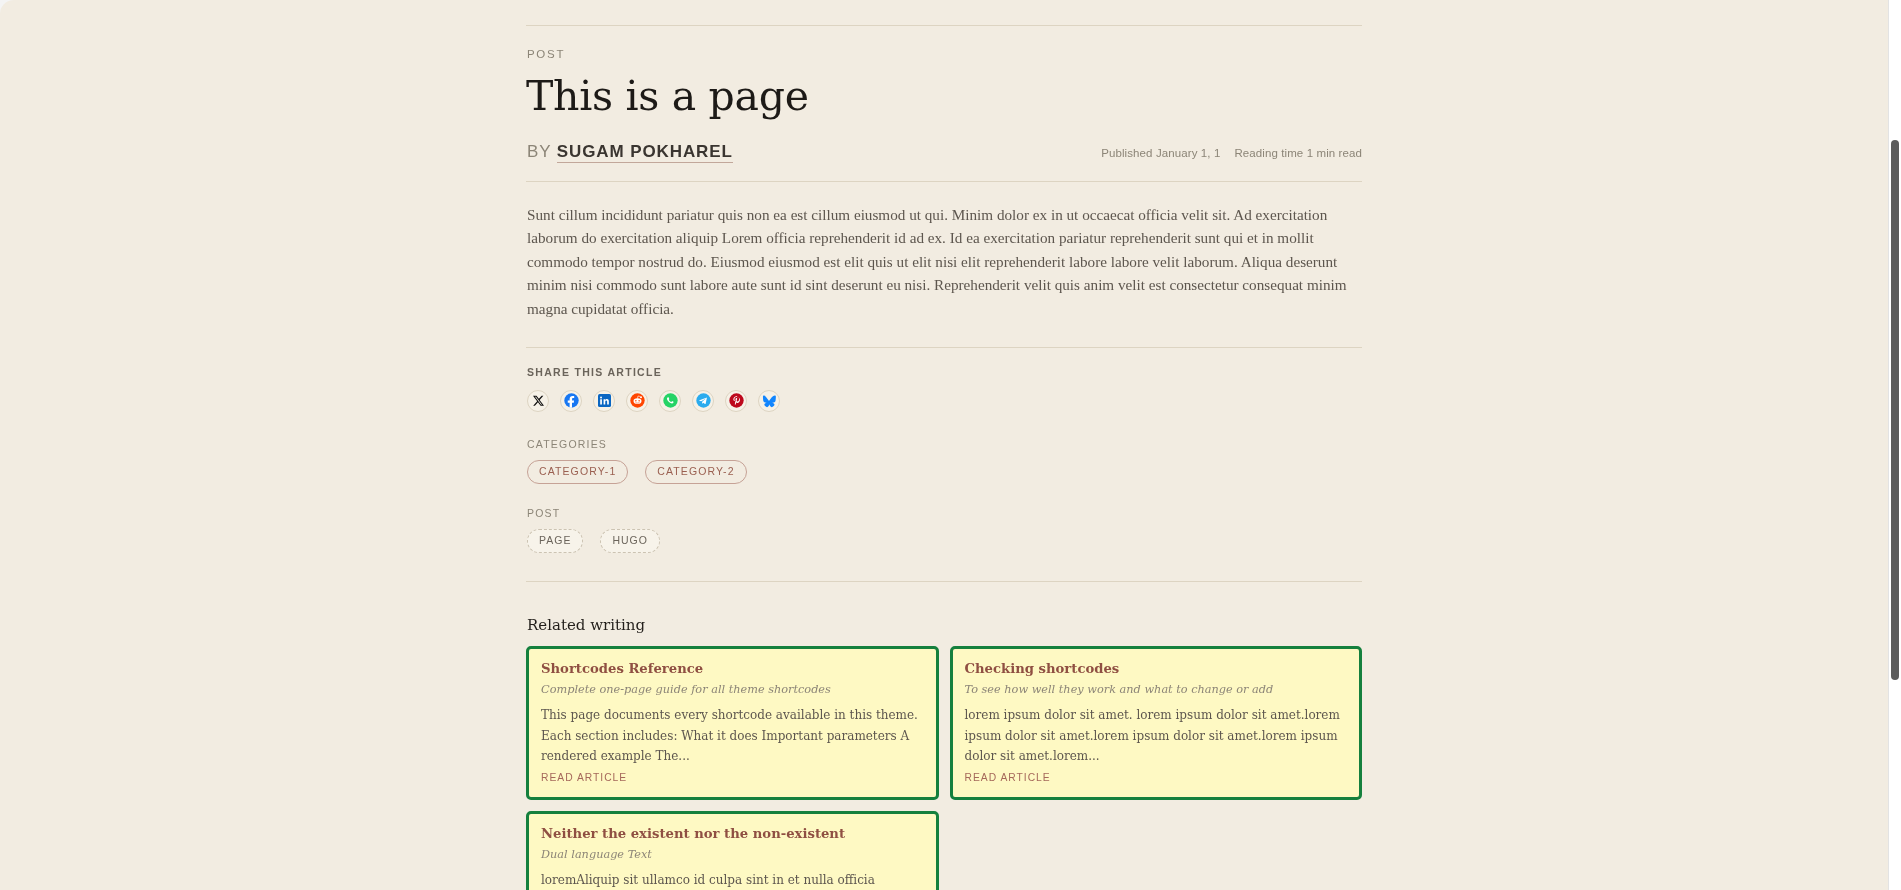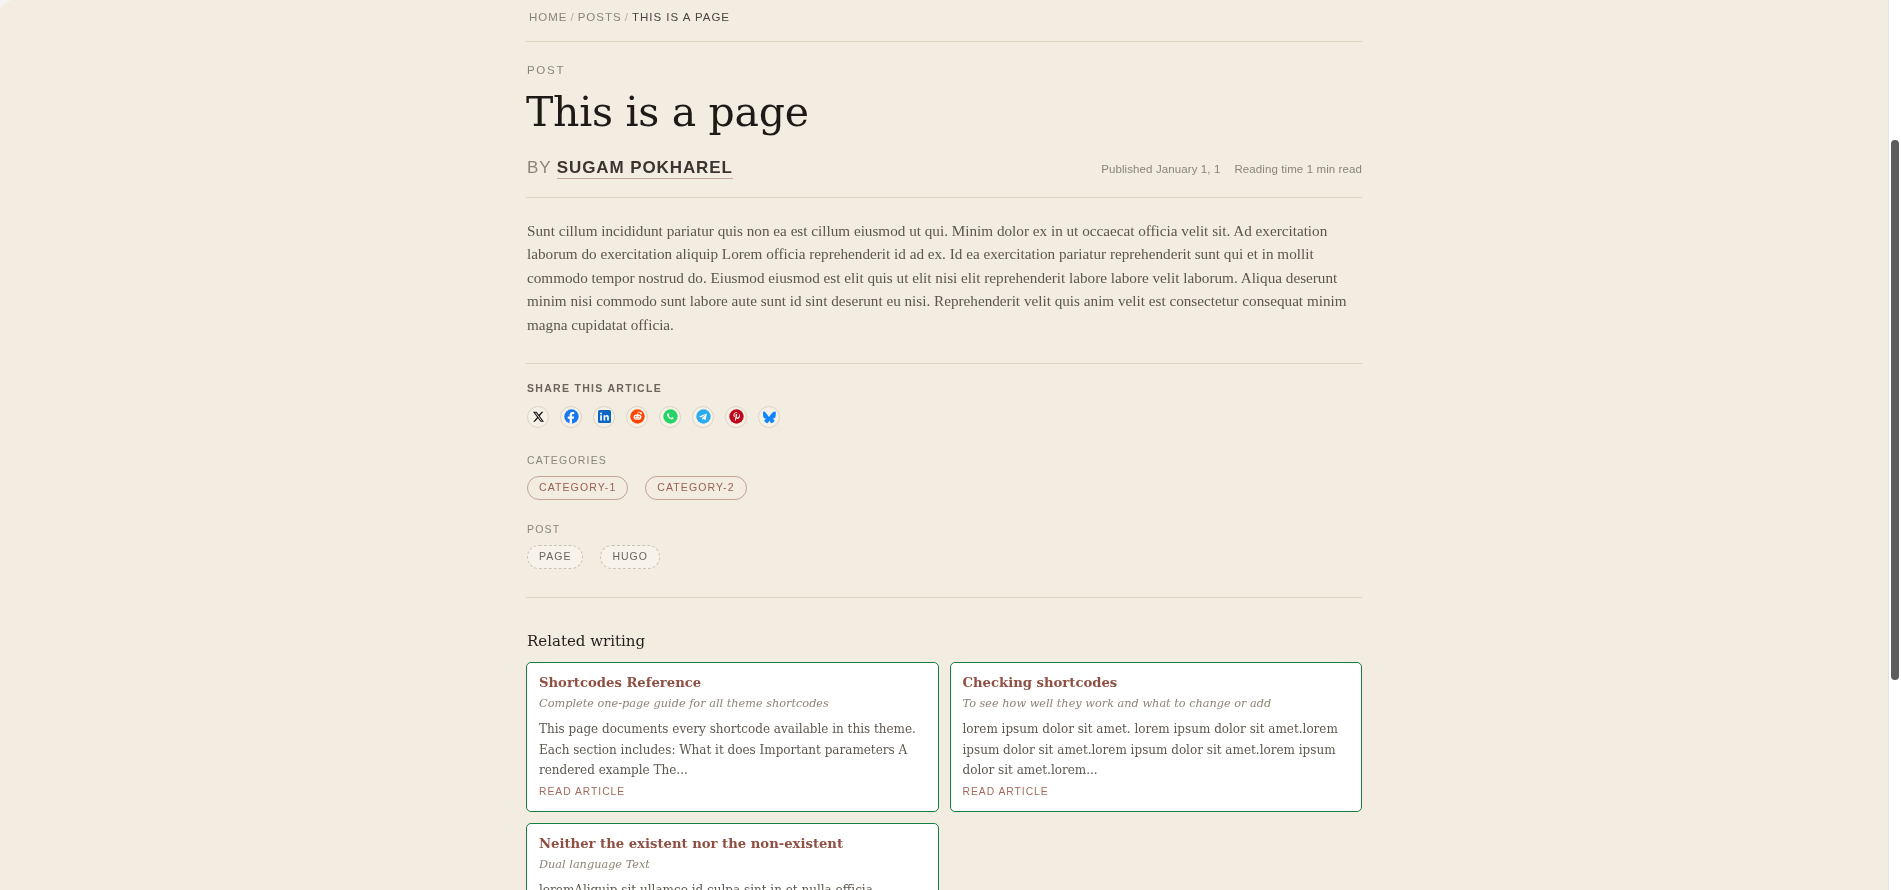--- a/index.html
+++ b/index.html
@@ -222,22 +222,22 @@
     margin: 34px 0 0 1px;
   }
 
   .card-grid {
     display: grid;
     grid-template-columns: 1fr 1fr;
     gap: 11px;
     margin-top: 12px;
   }
   .card {
-    background: #ffffff;
-    border: 1px solid #15803d;
+    background: #fef9c3;
+    border: 3px solid #15803d;
     border-radius: 5px;
     padding: 12px 14px 12px 12px;
     cursor: pointer;
   }
   .card-title {
     font-family: "DejaVu Serif", "Liberation Serif", serif;
     font-size: 13.2px;
     font-weight: 700;
     color: #8f4f42;
     margin: 0;
@@ -267,23 +267,20 @@
     cursor: pointer;
   }
 </style>
 </head>
 <body>
 
 <div id="page">
   <div id="surface">
     <div class="wrap">
 
-      <nav class="breadcrumb">
-        <a href="#">HOME</a><span class="sep">/</span><a href="#">POSTS</a><span class="sep">/</span><span class="current">THIS IS A PAGE</span>
-      </nav>
 
       <div class="rule"></div>
 
       <div class="kicker">POST</div>
 
       <h1 class="title">This is a page</h1>
 
       <div class="byline-row">
         <div class="byline">
           <span>BY</span>

